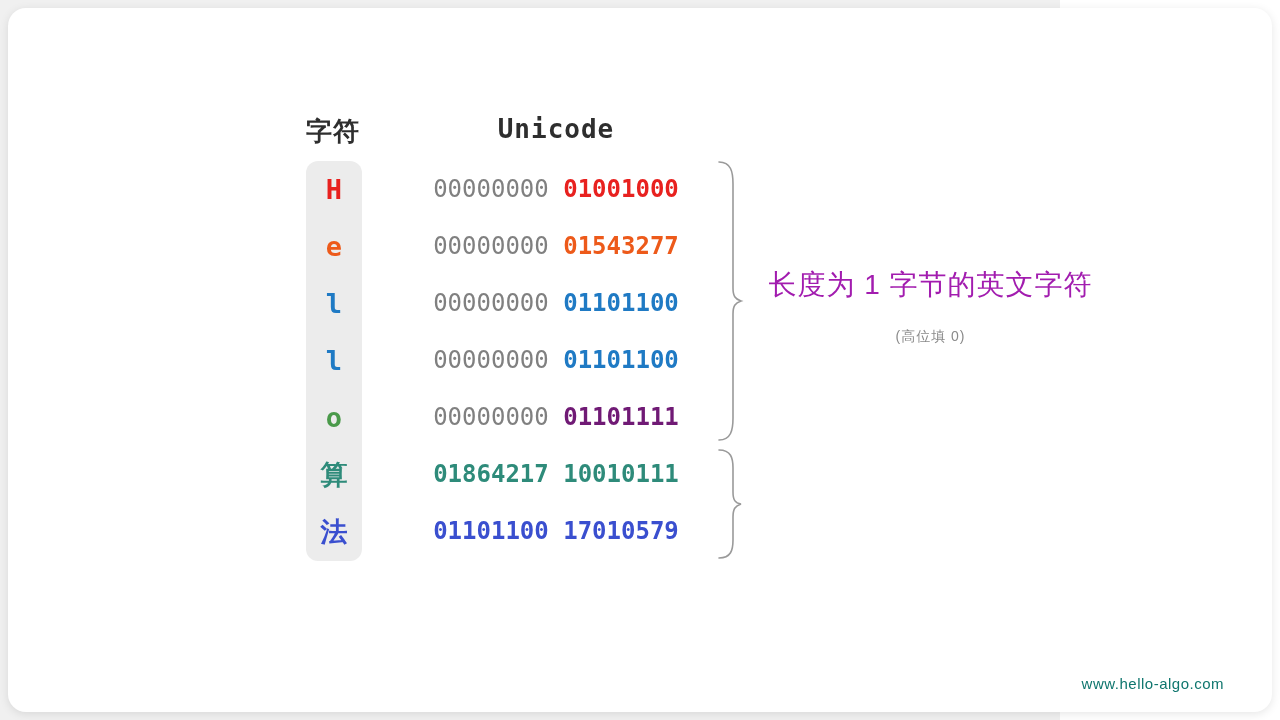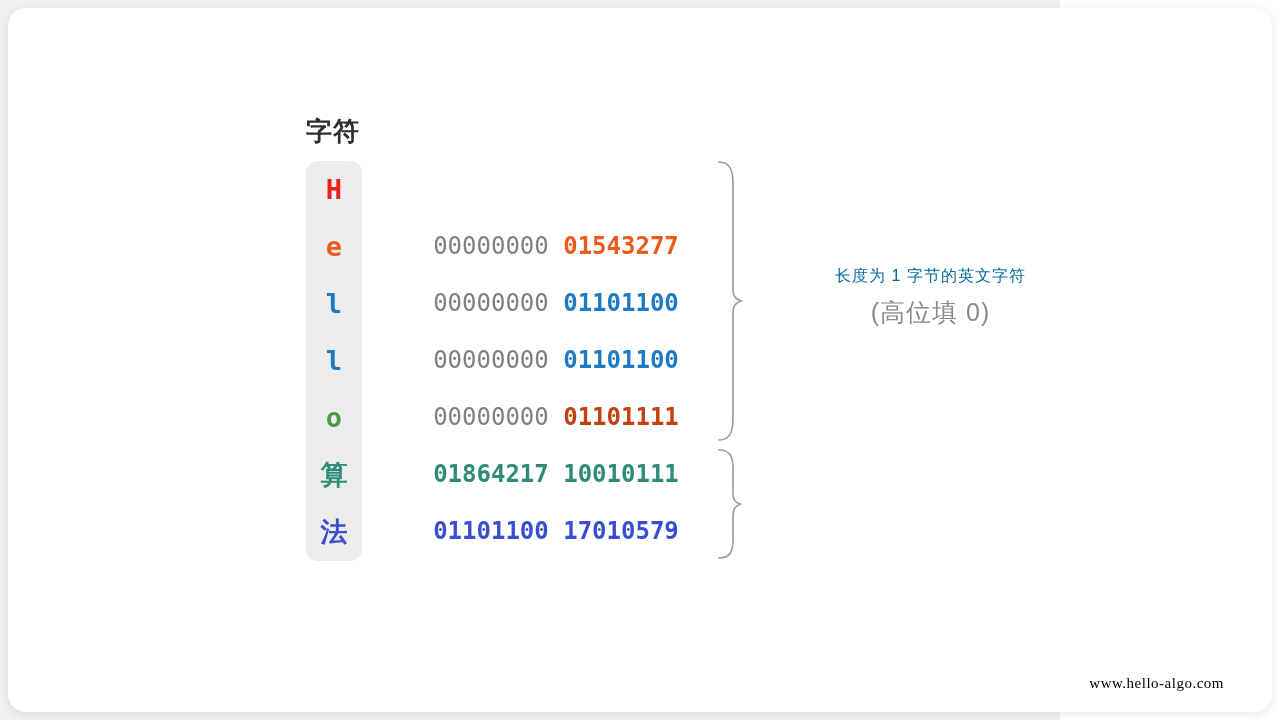--- a/index.html
+++ b/index.html
@@ -129,84 +129,86 @@
     pointer-events: none;
   }
 
   
   .annot {
     position: absolute;
     text-align: center;
     white-space: nowrap;
   }
   .annot-main {
-    font-size: 16px;
-    color: #0369a1;
+    font-size: 28px;
+    color: #a21caf;
     letter-spacing: 1px;
   }
   .annot-sub {
-    font-size: 25px;
+    font-size: 14px;
     color: #8a8a8a;
     letter-spacing: 1px;
-    margin-top: 9px;
+    margin-top: 24px;
   }
   #annot-1 {
     left: 758px;
     top: 266px;
     width: 345px;
   }
   #annot-2 {
     left: 758px;
     top: 487px;
     width: 345px;
   }
 
   
   #watermark {
     position: absolute;
     right: 56px;
     bottom: 28px;
     font-size: 15px;
-    font-family: Liberation Serif, serif;
-    color: #000000;
+    font-family: Liberation Sans, sans-serif;
+    color: #0f766e;
     letter-spacing: 0.5px;
     margin-top: 8px;
   }
 </style>
 </head>
 <body>
 
 <div id="stage">
   <div id="card"></div>
 
   <div id="figure">
 
     <div class="col-header" id="header-char">字符</div>
+    <div class="col-header" id="header-unicode">Unicode</div>
 
     <div id="char-panel"></div>
 
     <div id="rows-container">
         <div class="row" style="top: 161px;">
           <div class="row-char" style="color: rgb(232, 33, 31);">H</div>
+          <div class="row-bits"><span class="byte-pad" style="color: rgb(128, 128, 128);">00000000</span> <span class="byte-lo" style="color: rgb(232, 33, 31);">01001000</span></div>
         </div>
         <div class="row" style="top: 218px;">
           <div class="row-char" style="color: rgb(237, 90, 26);">e</div>
           <div class="row-bits"><span class="byte-pad" style="color: rgb(128, 128, 128);">00000000</span> <span class="byte-lo" style="color: rgb(237, 90, 26);">01543277</span></div>
         </div>
         <div class="row" style="top: 275px;">
           <div class="row-char" style="color: rgb(31, 122, 196);">l</div>
           <div class="row-bits"><span class="byte-pad" style="color: rgb(128, 128, 128);">00000000</span> <span class="byte-lo" style="color: rgb(31, 122, 196);">01101100</span></div>
         </div>
         <div class="row" style="top: 332px;">
           <div class="row-char" style="color: rgb(31, 122, 196);">l</div>
           <div class="row-bits"><span class="byte-pad" style="color: rgb(128, 128, 128);">00000000</span> <span class="byte-lo" style="color: rgb(31, 122, 196);">01101100</span></div>
         </div>
         <div class="row" style="top: 389px;">
           <div class="row-char" style="color: rgb(74, 154, 74);">o</div>
-          <div class="row-bits"><span class="byte-pad" style="color: rgb(128, 128, 128);">00000000</span> <span class="byte-lo" style="color: #c2410c;">01101111</span></div>
+          <div class="row-bits"><span class="byte-pad" style="color: rgb(128, 128, 128);">00000000</span> <span class="byte-lo" style="color: #701a75;">01101111</span></div>
         </div>
         <div class="row" style="top: 446px;">
           <div class="row-char cjk" style="color: rgb(46, 139, 122);">算</div>
           <div class="row-bits"><span class="byte-hi" style="color: rgb(46, 139, 122);">01864217</span> <span class="byte-lo" style="color: rgb(46, 139, 122); margin-top: 35px;">10010111</span></div>
         </div>
         <div class="row" style="top: 503px;">
           <div class="row-char cjk" style="color: rgb(58, 79, 207);">法</div>
           <div class="row-bits"><span class="byte-hi" style="color: rgb(58, 79, 207);">01101100</span> <span class="byte-lo" style="color: rgb(58, 79, 207);">17010579</span></div>
         </div>
       </div>

